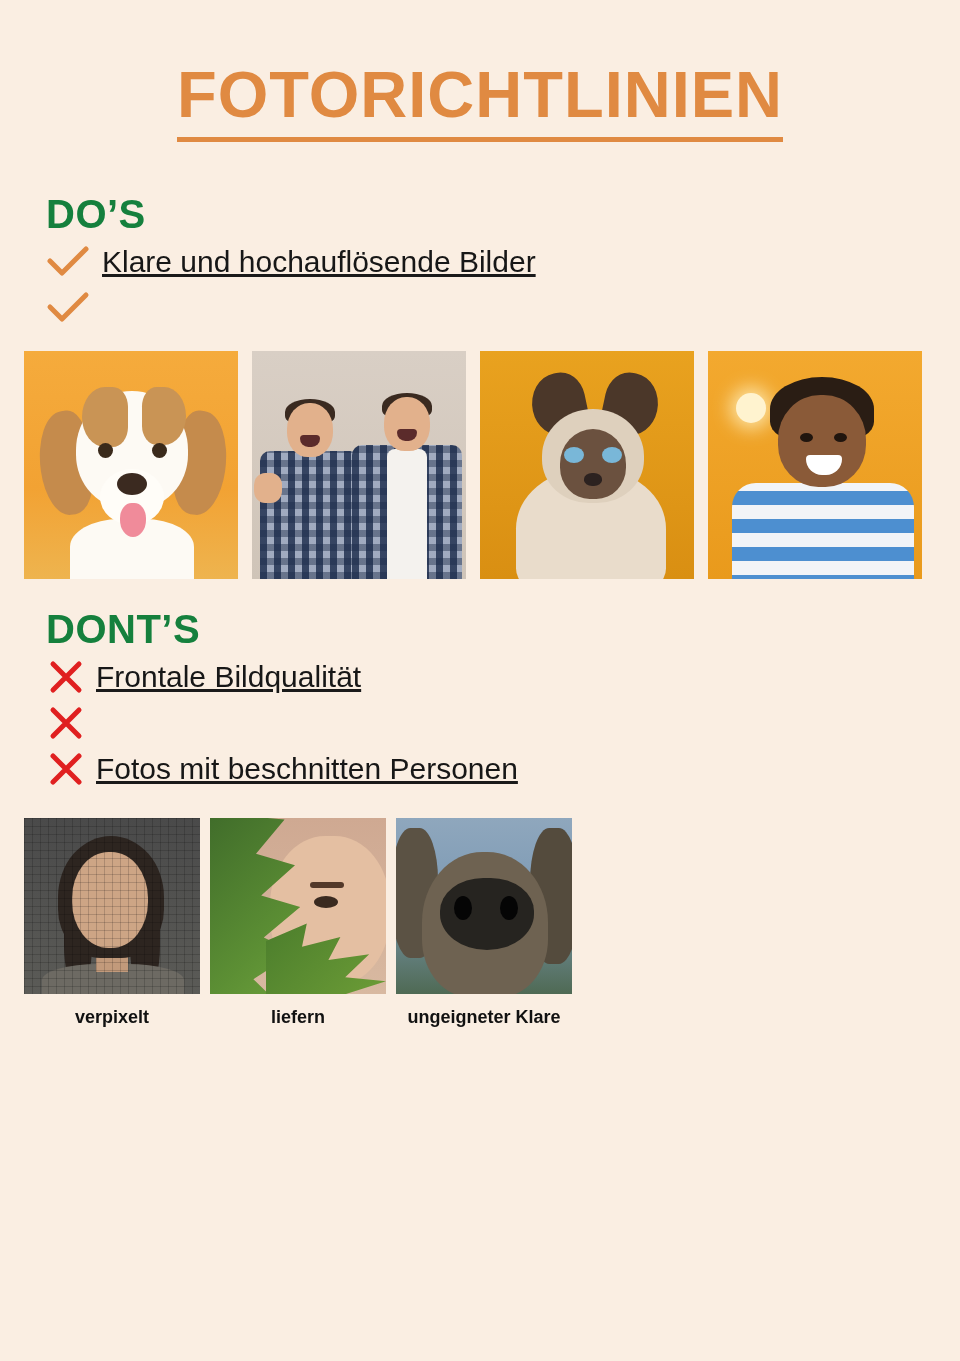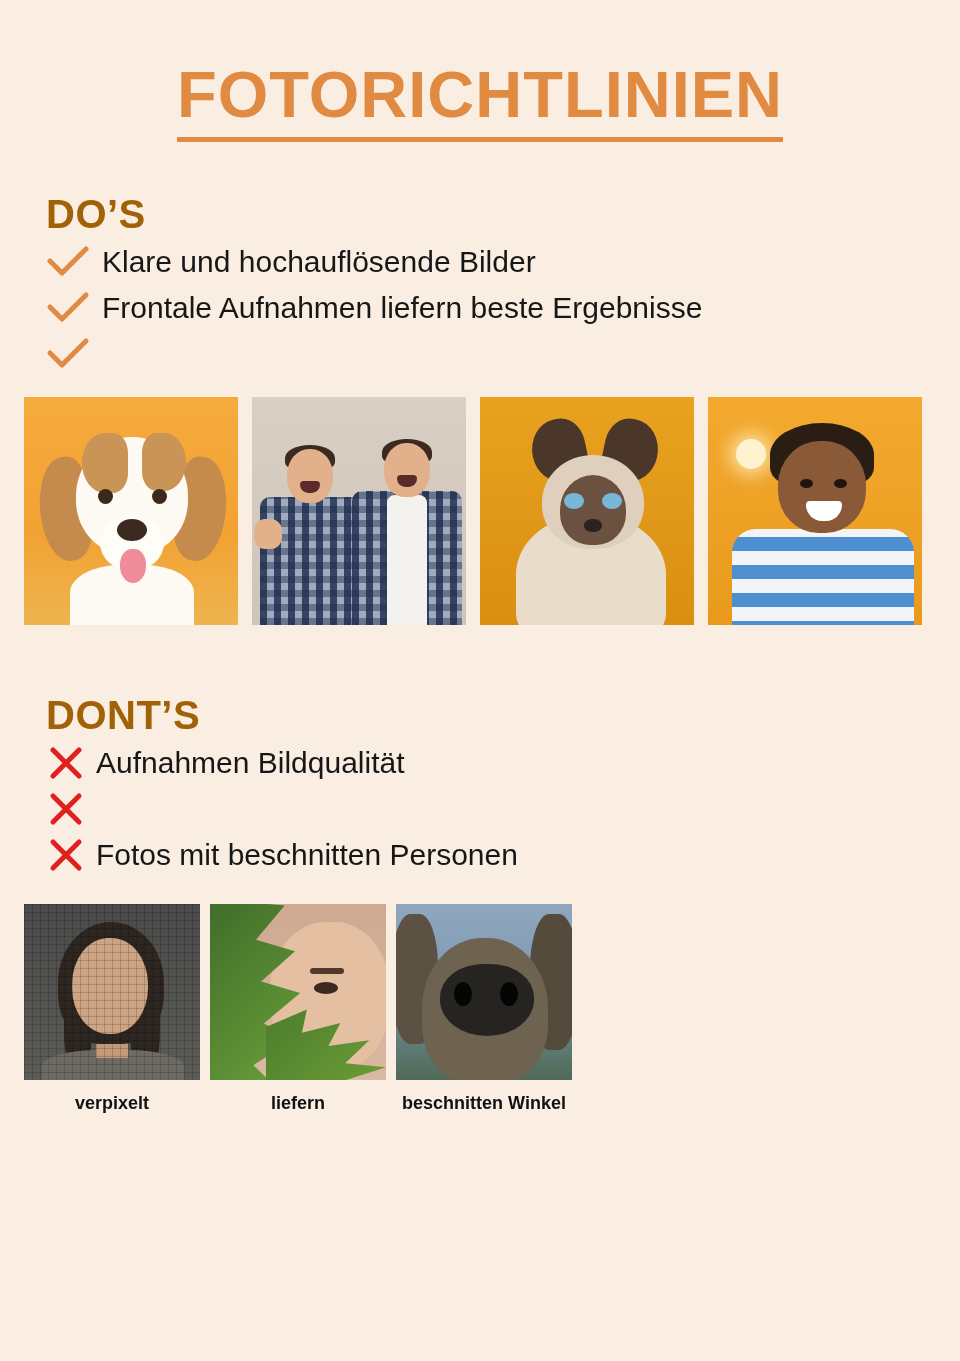--- a/index.html
+++ b/index.html
@@ -36,32 +36,33 @@
     line-height: 1.0;
     padding-bottom: 10px;
     border-bottom: 5px solid #e08a42;
     white-space: nowrap;
   }
 
   
   .section-heading {
     font-size: 40px;
     font-weight: bold;
-    color: #a16207;
+    color: #15803d;
     letter-spacing: 0.5px;
     margin: 0;
   }
   .dos-heading { padding-left: 24px; margin-top: 50px; }
-  .donts-heading { padding-left: 24px; margin-top: 68px; }
+  .donts-heading { padding-left: 24px; margin-top: 28px; }
 
   
   ul.list {
     list-style: none;
     margin: 8px 0 0 0;
     padding: 0 0 0 24px;
+    text-decoration: underline;
   }
   ul.list li {
     display: flex;
     align-items: center;
     font-size: 30px;
     line-height: 1.0;
     margin-bottom: 12px;
     color: #171717;
   }
   .check-icon {
@@ -250,28 +251,20 @@
           </svg>
       </span>
       <span>Klare und hochauflösende Bilder</span>
     </li>
     <li>
       <span class="check-icon">
         <svg width="44" height="34" viewBox="0 0 44 34">
             <path d="M4 16 L16 28 L40 4" fill="none" stroke="#e08a42" stroke-width="5" stroke-linecap="round" stroke-linejoin="round"></path>
           </svg>
       </span>
-      <span>Frontale Aufnahmen liefern beste Ergebnisse</span>
-    </li>
-    <li>
-      <span class="check-icon">
-        <svg width="44" height="34" viewBox="0 0 44 34">
-            <path d="M4 16 L16 28 L40 4" fill="none" stroke="#e08a42" stroke-width="5" stroke-linecap="round" stroke-linejoin="round"></path>
-          </svg>
-      </span>
     </li>
   </ul>
 
   <div class="dos-photos">
 
     <div class="dos-photo">
       <div class="bg-orange"></div>
       <div class="beagle-body"></div>
       <div class="beagle-ear-l"></div>
       <div class="beagle-ear-r"></div>
@@ -330,21 +323,21 @@
 
   <h2 class="section-heading donts-heading">DONT’S</h2>
 
   <ul class="list">
     <li>
       <span class="cross-icon">
         <svg width="40" height="34" viewBox="0 0 40 34">
             <path d="M7 4 L33 30 M33 4 L7 30" stroke="#e02020" stroke-width="5" stroke-linecap="round"></path>
           </svg>
       </span>
-      <span>Aufnahmen Bildqualität</span>
+      <span>Frontale Bildqualität</span>
     </li>
     <li>
       <span class="cross-icon">
         <svg width="40" height="34" viewBox="0 0 40 34">
             <path d="M7 4 L33 30 M33 4 L7 30" stroke="#e02020" stroke-width="5" stroke-linecap="round"></path>
           </svg>
       </span>
     </li>
     <li>
       <span class="cross-icon">
@@ -387,20 +380,20 @@
     <div class="dont-item">
       <div class="dont-photo">
         <div class="n-bg"></div>
         <div class="n-earl"></div>
         <div class="n-earr"></div>
         <div class="n-muzzle"></div>
         <div class="n-nose"></div>
         <div class="n-nostril-l"></div>
         <div class="n-nostril-r"></div>
       </div>
-      <div class="dont-caption">beschnitten Winkel</div>
+      <div class="dont-caption">ungeigneter Klare</div>
     </div>
 
 
 
   </div>
 
 </div>
 
 </body></html>

